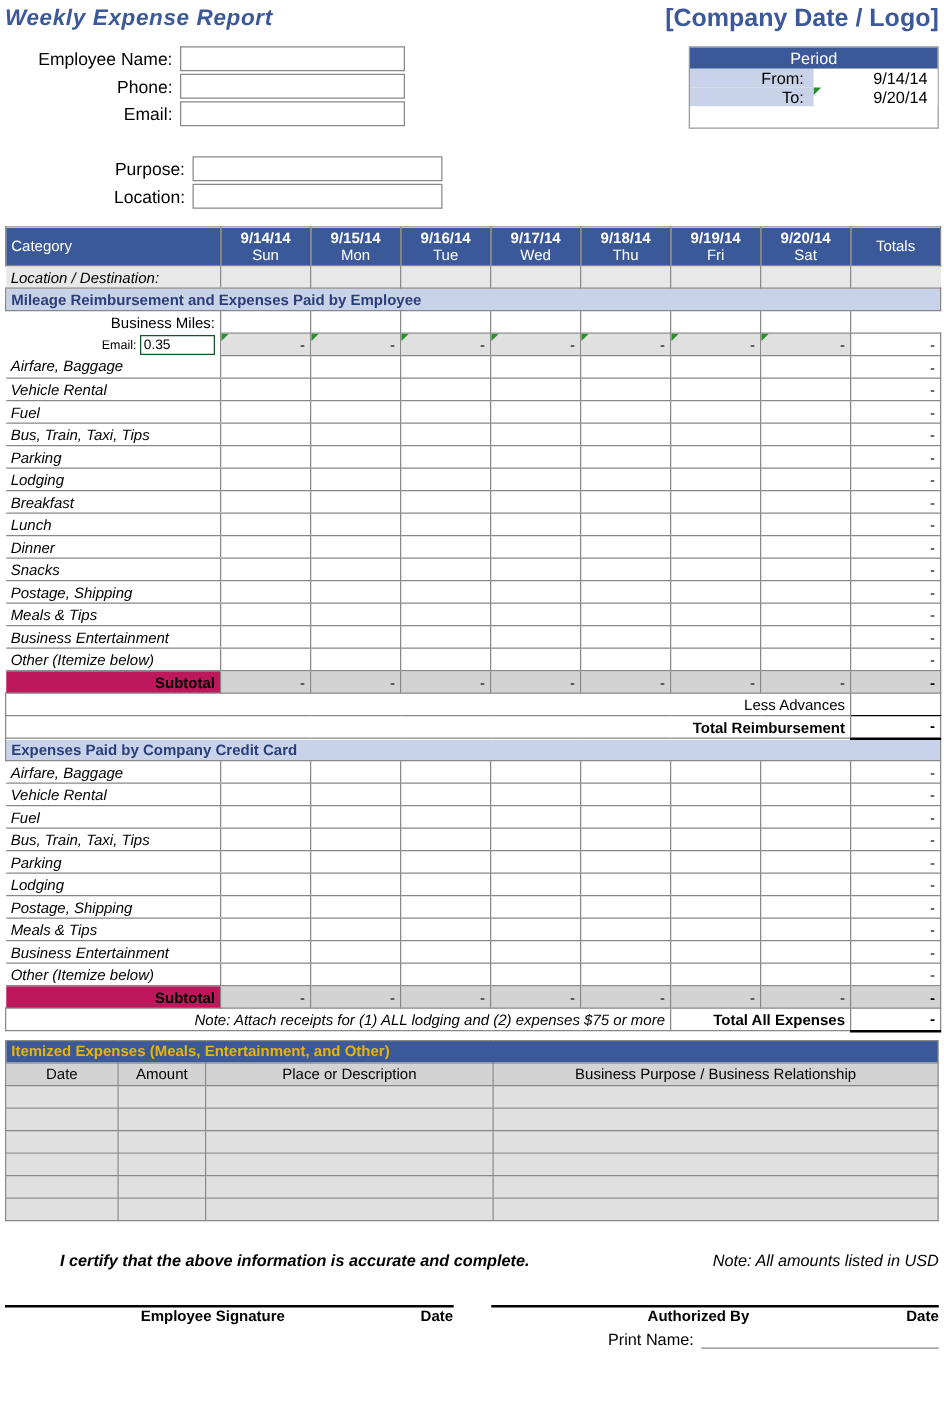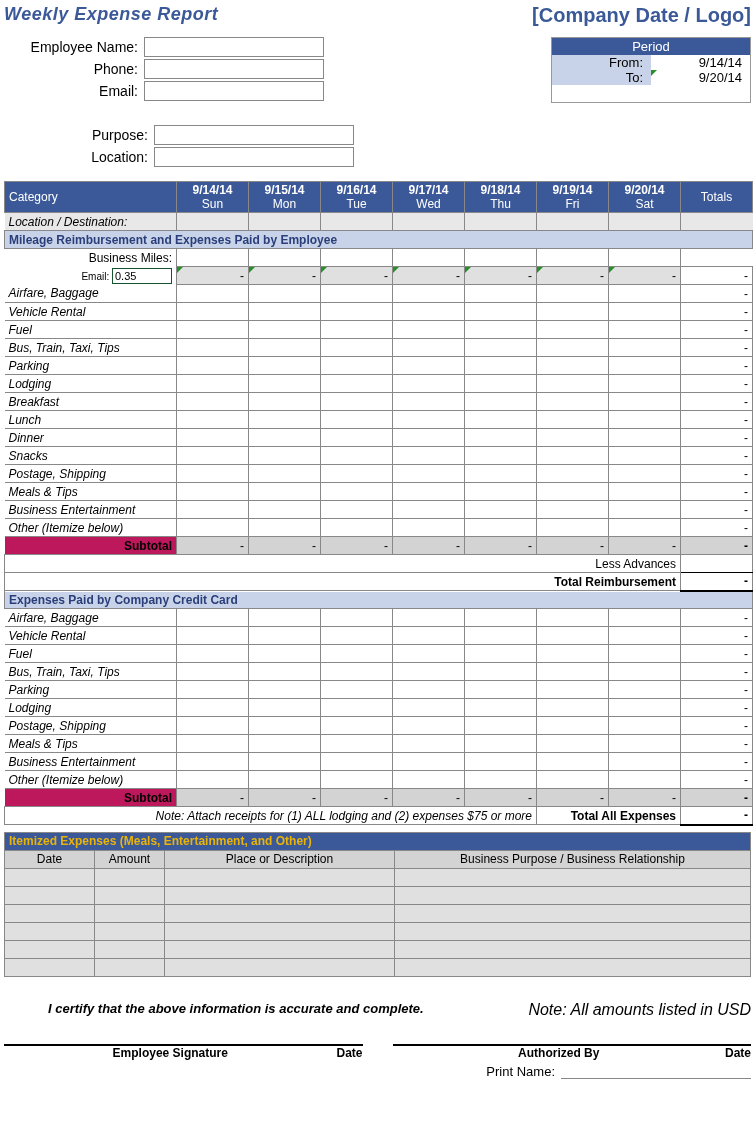--- a/index.html
+++ b/index.html
@@ -49,21 +49,21 @@
   .sub-row td.val { text-align:right;}
   .noborder { border:none !important;}
   .right-summary td { border:none; text-align:right; padding:1px 6px;}
   .right-summary td.lbl { font-weight:normal;}
   .right-summary td.bold { font-weight:bold;}
   .note { font-size:10px; font-style:italic; text-align:left; padding-left:130px;}
   .itemized-hdr td { background:#3b5998; color:#eab308; font-weight:bold; border:none; padding:2px 6px;}
   .itemized-cols td { background:#d3d3d3; text-align:center; font-size:12px; border:1px solid #888;}
   .itemized-row td { background:#e0e0e0; height:18px; border:1px solid #888;}
   .cert { font-weight:bold; font-style:italic; font-size:13px; display:inline-block;margin-left:44px;}
-  .usd-note { font-style:italic; font-size:16px; float:right;}
+  .usd-note { font-style:italic; font-size:13px; float:right;}
   .sig-block { display:flex; gap:30px; margin-top:28px;}
   .sig { flex:1;}
   .sig-line { border-top:2px solid #000; display:flex; font-weight:bold; font-size:12px;}
   .sig-line span:first-child { flex:1;text-align:center;}
   .print-row { display:flex; justify-content:flex-end; margin-top:4px; font-size:13px;}
   .print-row .pv { width:190px; border-bottom:1px solid #888; margin-left:6px;}
   .loc-row td { background:#e8e8e8;}
   .tri-cell::before { content:''; position:absolute; top:0; left:0; width:0; height:0; border-style:solid; border-width:6px 6px 0 0; border-color:#2a8f2a transparent transparent transparent;}
   .input-sm { width:60px; height:16px; text-align:left; border:1px solid #14532d; font-size:11px;}
   .amt-hdr { font-size:9px; line-height:9px;}

